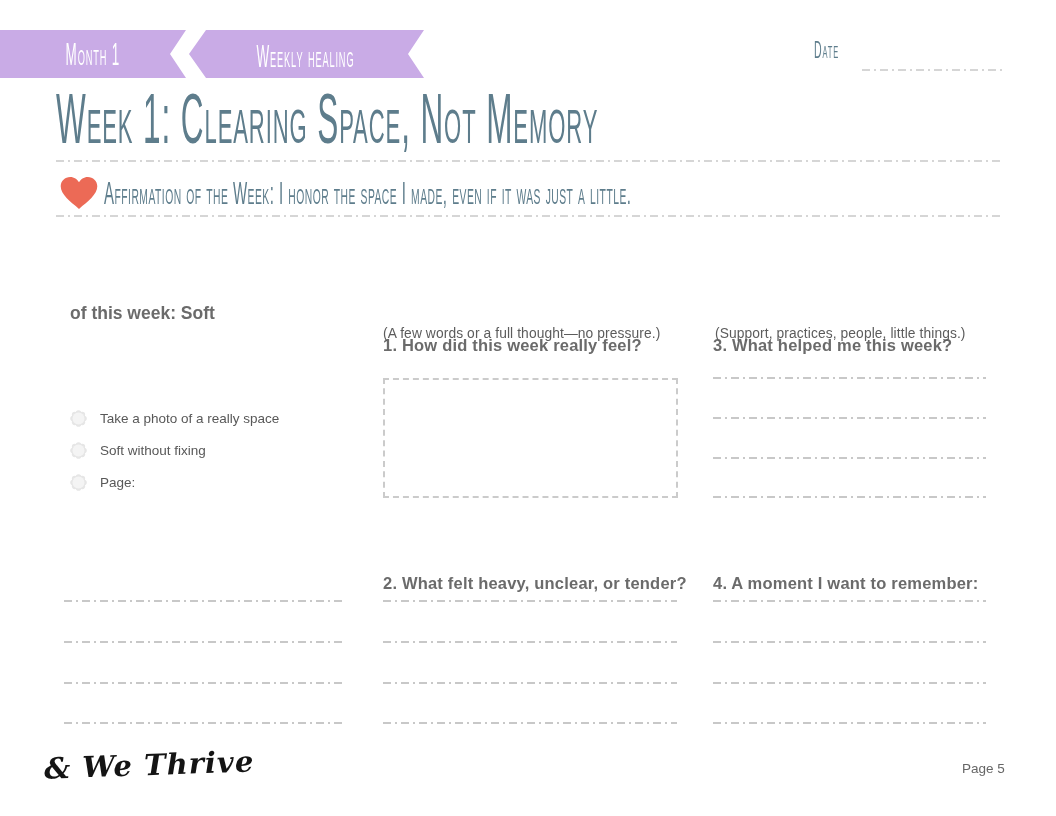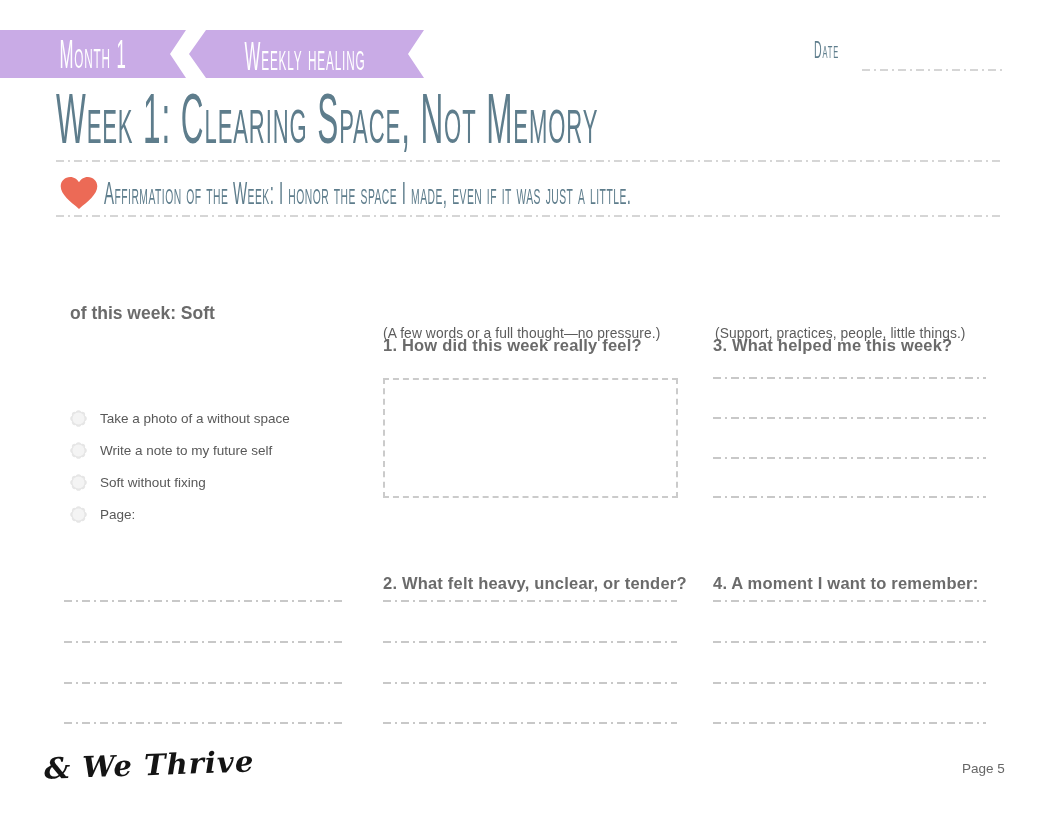--- a/index.html
+++ b/index.html
@@ -14,21 +14,21 @@
   .squeeze-c{display:inline-block;transform-origin:50% 50%;}
   
   .dd{
     height:2px;
     background-image:repeating-linear-gradient(to right,
       #c8c8c8 0px,#c8c8c8 8px,transparent 8px,transparent 12px,
       #c8c8c8 12px,#c8c8c8 14px,transparent 14px,transparent 18px);
   }
   .dd-light{opacity:.75;}
   .wline{position:absolute;left:0;right:0;}
-  .banner-label{color:#ffffff;font-size:40px;display:flex;align-items:center;justify-content:center;}
+  .banner-label{color:#ffffff;font-size:32px;display:flex;align-items:center;justify-content:center;}
   .qhead{font-size:16.5px;font-weight:bold;color:#6b6b6b;letter-spacing:.2px;margin-top:34px;}
   .qhint{font-size:13.8px;color:#5c5c5c;letter-spacing:.1px;}
   .check-item{display:flex;align-items:center;height:32px;gap:13px;}
   .check-label{font-size:13.5px;color:#585858;}
   .answer-box{border:2px dashed #cbcbcb;background:#ffffff;}
   .proud-heading{font-size:17.5px;font-weight:bold;color:#6b6b6b;line-height:23px;}
   .logo{font-family:"DejaVu Serif",serif;font-style:italic;font-weight:bold;
         font-size:29px;color:#141414;transform:rotate(-2deg);letter-spacing:1px;}
   .pagenum{font-size:13.5px;color:#666666;}
 </style>
@@ -76,37 +76,21 @@
           <circle cx="14.5" cy="14.5" r="3.3"></circle>
         <circle cx="10" cy="16.4" r="3.3"></circle>
           <circle cx="5.5" cy="14.5" r="3.3"></circle>
         <circle cx="3.6" cy="10" r="3.3"></circle>
           <circle cx="5.5" cy="5.5" r="3.3"></circle>
         <circle cx="10" cy="3.6" r="3.3"></circle>
           <circle cx="14.5" cy="5.5" r="3.3"></circle>
       </g>
       <circle cx="10" cy="10" r="7" fill="#f4f4f4"></circle>
     </svg>
-    <span class="check-label">Take a photo of a without space</span>
-  </div>
-  <div class="check-item">
-    <svg width="17" height="17" viewBox="0 0 20 20">
-      <g fill="#e6e6e6">
-        <circle cx="16.4" cy="10" r="3.3"></circle>
-          <circle cx="14.5" cy="14.5" r="3.3"></circle>
-        <circle cx="10" cy="16.4" r="3.3"></circle>
-          <circle cx="5.5" cy="14.5" r="3.3"></circle>
-        <circle cx="3.6" cy="10" r="3.3"></circle>
-          <circle cx="5.5" cy="5.5" r="3.3"></circle>
-        <circle cx="10" cy="3.6" r="3.3"></circle>
-          <circle cx="14.5" cy="5.5" r="3.3"></circle>
-      </g>
-      <circle cx="10" cy="10" r="7" fill="#f4f4f4"></circle>
-    </svg>
-    <span class="check-label">Write a note to my future self</span>
+    <span class="check-label">Take a photo of a really space</span>
   </div>
   <div class="check-item">
     <svg width="17" height="17" viewBox="0 0 20 20">
       <g fill="#e6e6e6">
         <circle cx="16.4" cy="10" r="3.3"></circle>
           <circle cx="14.5" cy="14.5" r="3.3"></circle>
         <circle cx="10" cy="16.4" r="3.3"></circle>
           <circle cx="5.5" cy="14.5" r="3.3"></circle>
         <circle cx="3.6" cy="10" r="3.3"></circle>
           <circle cx="5.5" cy="5.5" r="3.3"></circle>

